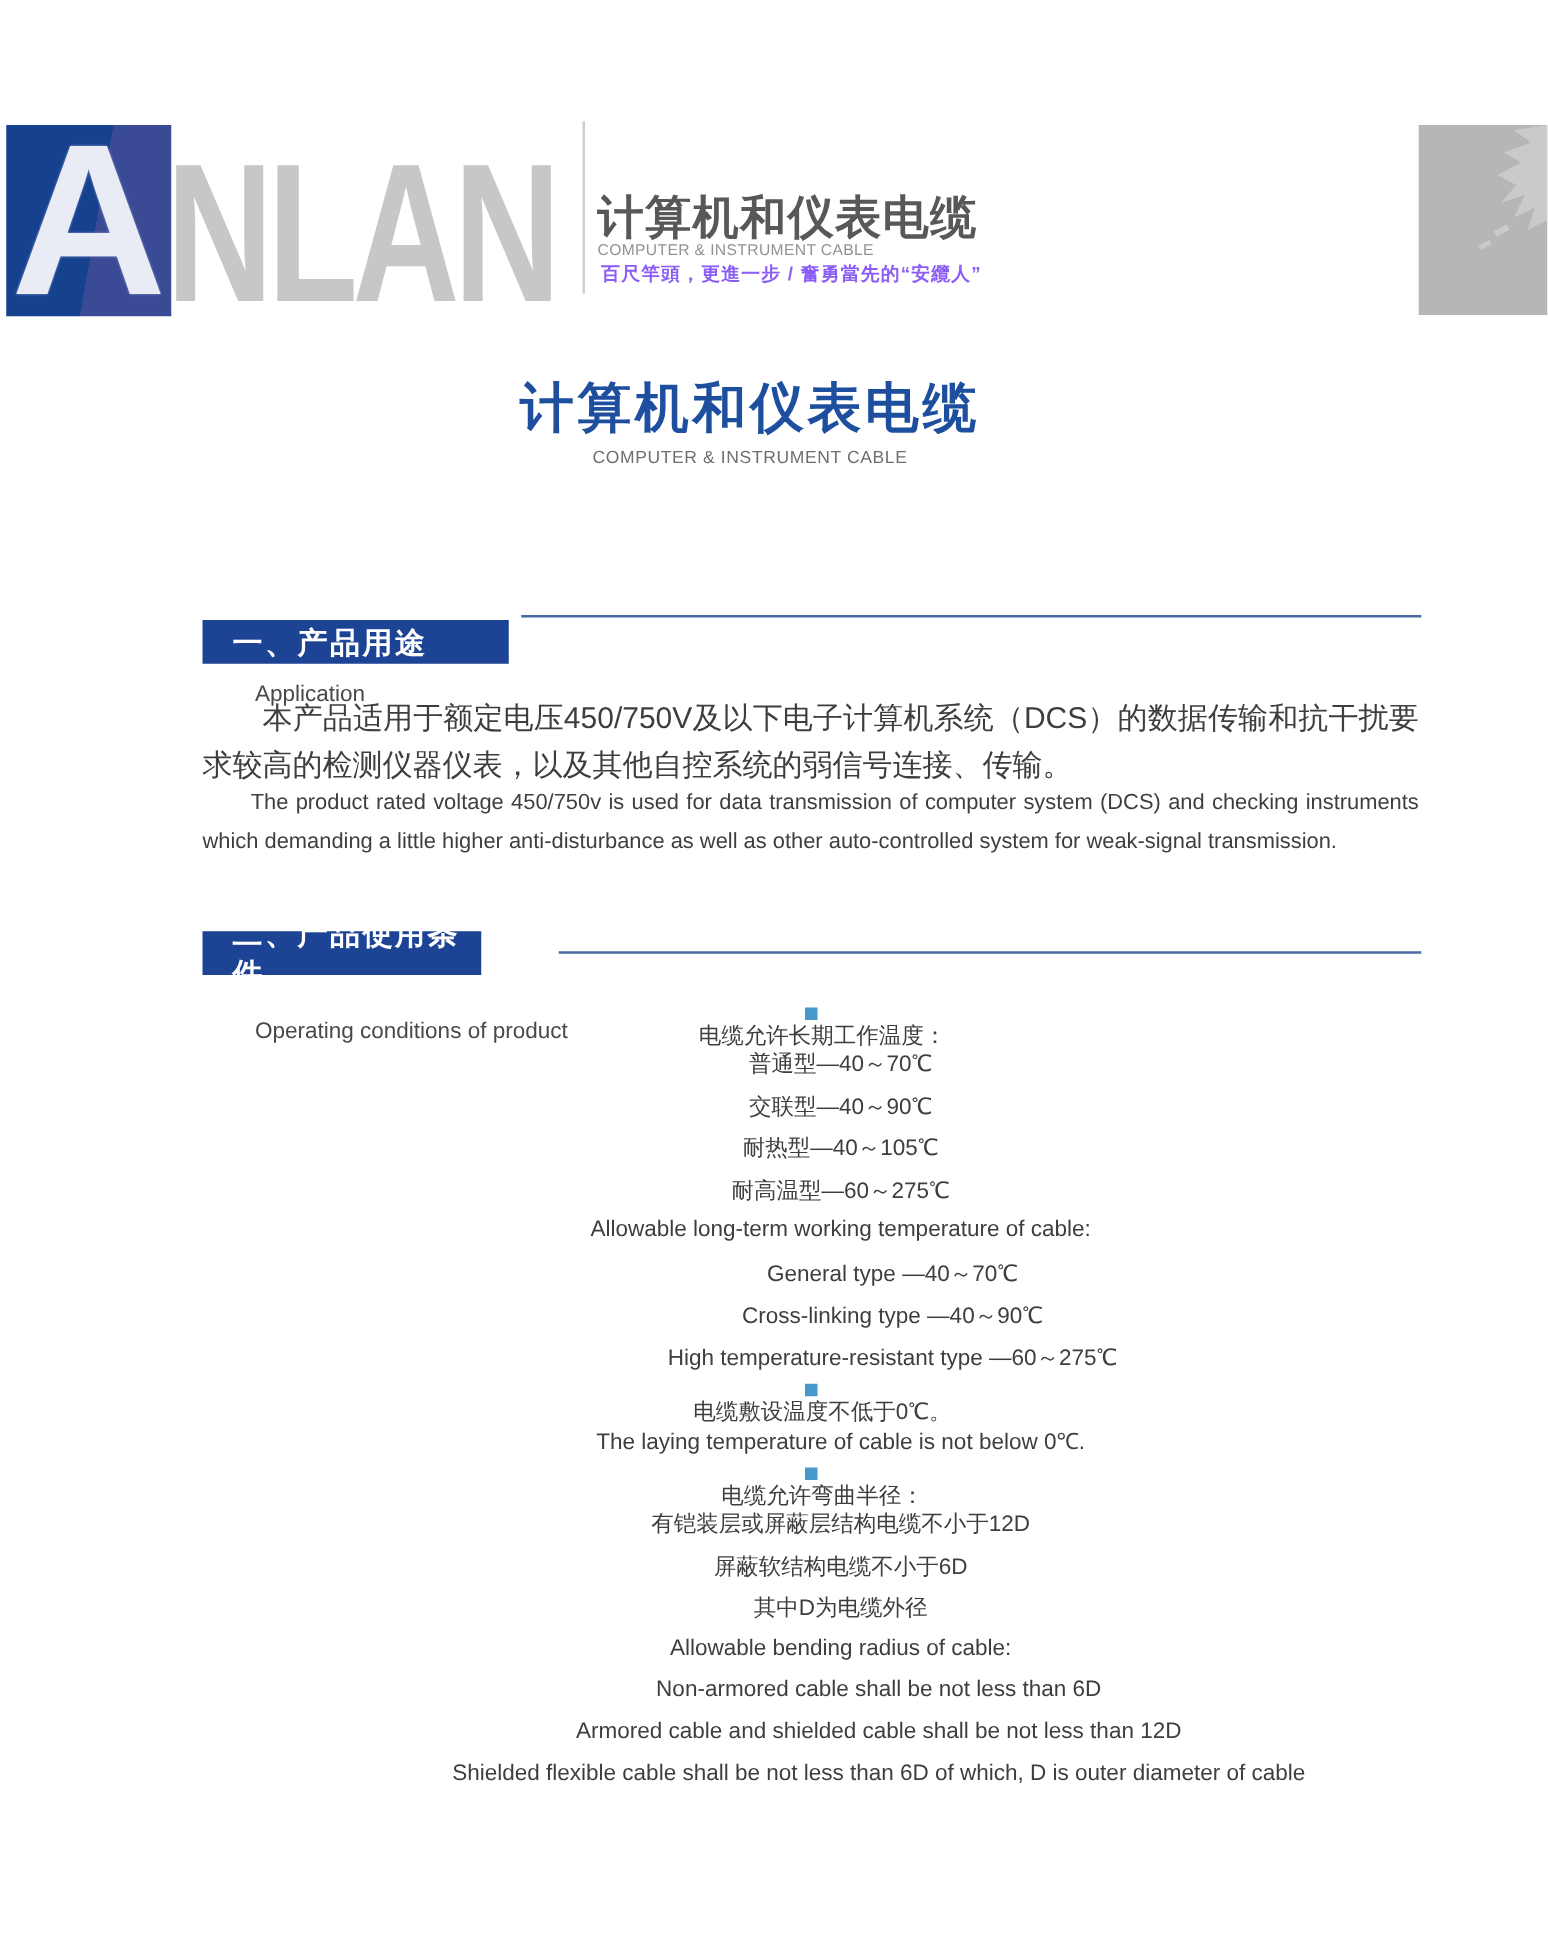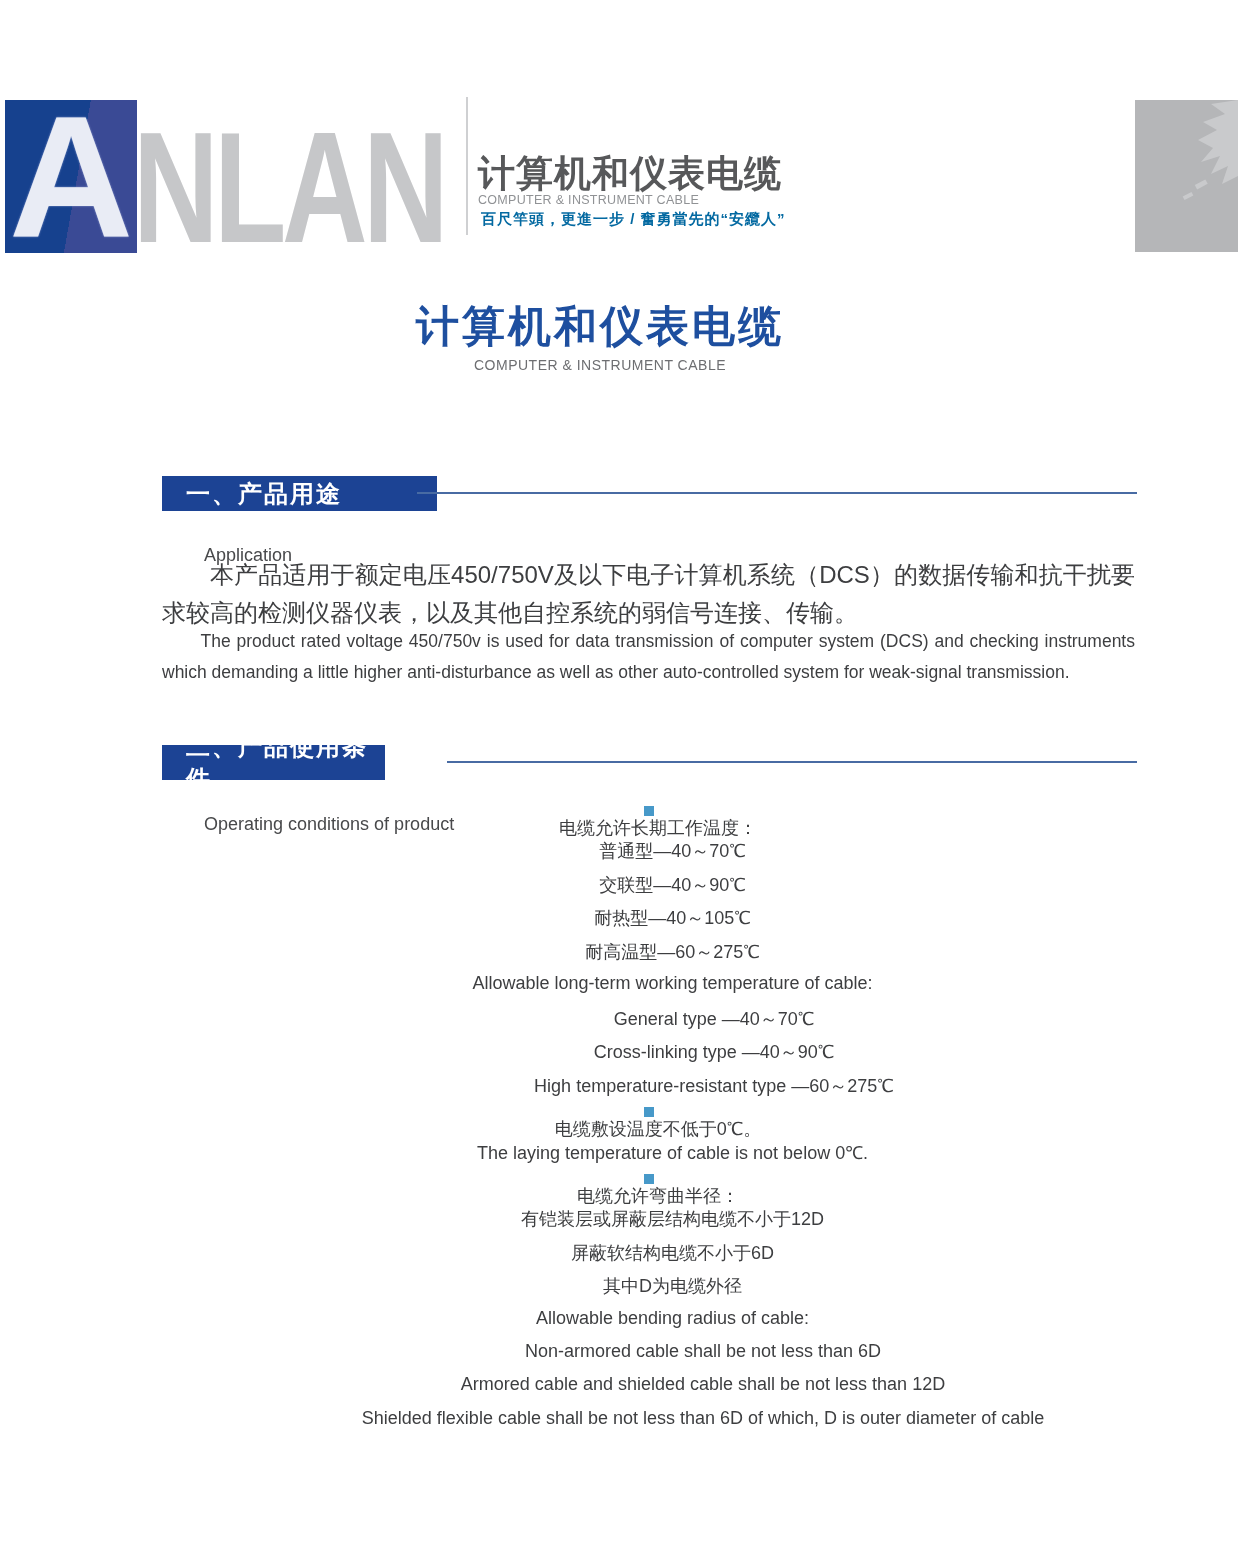--- a/index.html
+++ b/index.html
@@ -21,34 +21,34 @@
     text-shadow:0 0 2px #9aa7d6;
   }
   .logo-nlan {
     left:133px; top:108px; font-size:158px; line-height:1; font-weight:bold;
     color:#c6c7c9; letter-spacing:-6px;
     transform:scaleX(0.75); transform-origin:left top; white-space:nowrap;
   }
   .header-divider { left:466px; top:97px; width:2px; height:138px; background:#cfd0d2; }
   .hp-cn { left:478px; top:149px; font-size:37px; font-weight:bold; color:#57585a; letter-spacing:1px; white-space:nowrap; }
   .hp-en { left:478px; top:193px; font-size:12.5px; color:#909295; letter-spacing:0.3px; white-space:nowrap; }
-  .hp-slogan { left:481px; top:210px; font-size:15px; font-weight:bold; color:#0369a1; letter-spacing:1px; white-space:nowrap; }
+  .hp-slogan { left:481px; top:210px; font-size:15px; font-weight:bold; color:#8b5cf6; letter-spacing:1px; white-space:nowrap; }
   .photo-block { left:1135px; top:100px; width:103px; height:152px; background:#b5b6b8; overflow:hidden; }
 
   
   .hero-cn { left:0; top:298px; width:1200px; text-align:center; font-size:43px; font-weight:bold; color:#1e4f9f; letter-spacing:3px; }
   .hero-en { left:0; top:357px; width:1200px; text-align:center; font-size:14px; color:#6d6e71; letter-spacing:0.5px; }
 
   
   .sec-bar {
     left:162px; height:35px; background:#1c4394; color:#ffffff;
     font-size:24px; font-weight:bold; letter-spacing:2px;
     display:flex; align-items:center; padding-left:24px; box-sizing:border-box;
   }
-  #sec1-bar { top:476px; width:275px; }
+  #sec1-bar { top:496px; width:245px; }
   #sec2-bar { top:745px; width:223px; }
   .sec-line { height:2px; background:#486ba3; }
   #sec1-line { top:492px; left:417px; width:720px; }
   #sec2-line { top:761px; left:447px; width:690px; }
   .sec-en { left:204px; font-size:18px; color:#48494b;margin-top:29px; }
   #sec1-en { top:516px; }
   #sec2-en { top:785px; }
 
   
   .para { left:162px; width:973px; text-align:justify; color:#3d3e40; }

